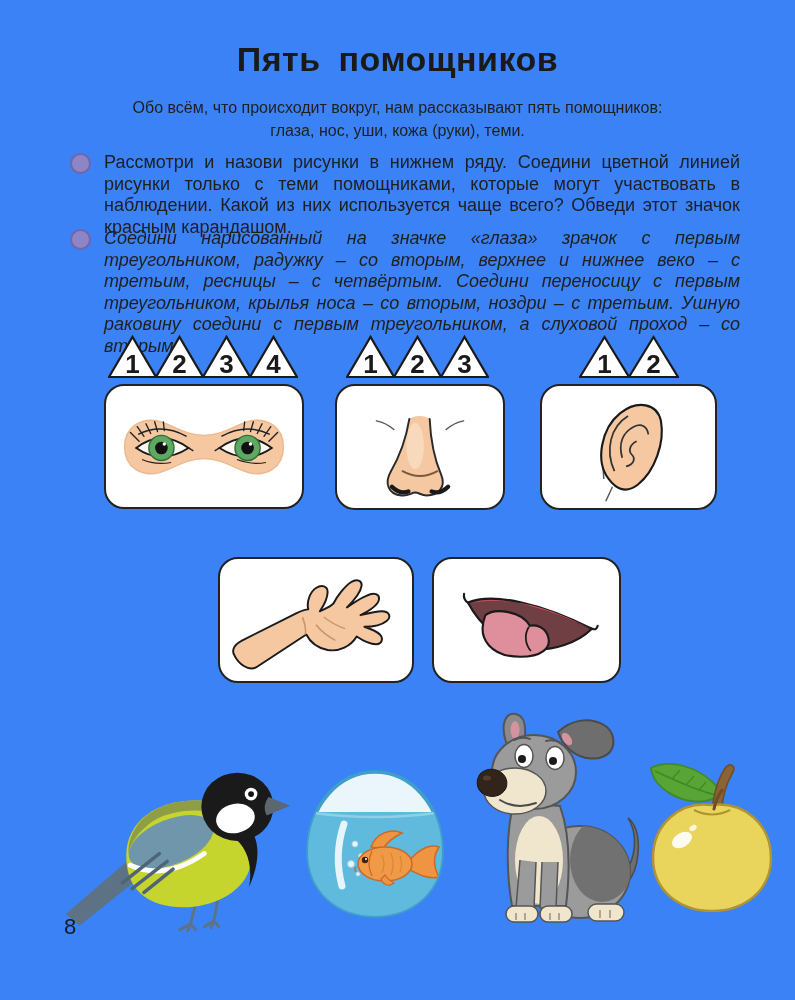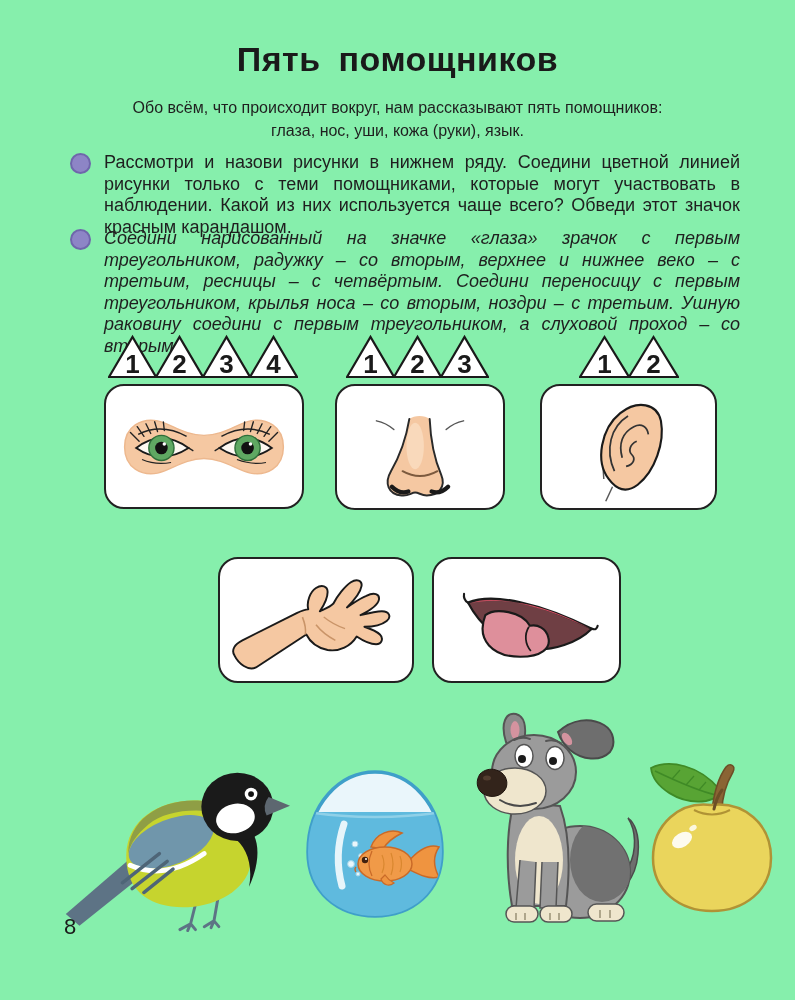--- a/index.html
+++ b/index.html
@@ -1,17 +1,17 @@
 <!DOCTYPE html>
 <html><head>
 <meta charset="utf-8">
 <style>
   html,body{margin:0;padding:0;background:#ffffff;}
   .page{
-    position:relative;width:795px;height:1000px;background:#86efac;overflow:hidden;
+    position:relative;width:795px;height:1000px;background:#3b82f6;overflow:hidden;
     font-family:"Liberation Sans","DejaVu Sans",sans-serif;color:#1f1f1f;
   }
   .title{
     position:absolute;left:0;top:40px;width:795px;text-align:center;
     font-size:34px;font-weight:700;letter-spacing:.5px;word-spacing:8px;color:#1a1a1a;
   }
   .intro{
     position:absolute;left:80px;top:96px;width:635px;text-align:center;
     font-size:16px;line-height:23px;font-weight:500;
   }
@@ -49,21 +49,21 @@
 </style>
 </head>
 <body>
 
 <div class="page">
 
   <div class="title">Пять помощников</div>
 
   <div class="intro">
     <div>Обо всём, что происходит вокруг, нам рассказывают пять помощников:</div>
-    <div>глаза, нос, уши, кожа (руки), язык.</div>
+    <div>глаза, нос, уши, кожа (руки), теми.</div>
   </div>
 
   <div class="task task-1">
     <span class="bullet"></span>
     <p class="task-text">Рассмотри и назови рисунки в нижнем ряду. Соедини цветной линией рисунки только с теми помощниками, которые могут участвовать в наблюдении. Какой из них используется чаще всего? Обведи этот значок красным карандашом.</p>
   </div>
 
   <div class="task task-2">
     <span class="bullet"></span>
     <p class="task-text">Соедини нарисованный на значке «глаза» зрачок с первым треугольником, радужку – со вторым, верхнее и нижнее веко – с третьим, ресницы – с четвёртым. Соедини переносицу с первым треугольником, крылья носа – со вторым, ноздри – с третьим. Ушную раковину соедини с первым треугольником, а слуховой проход – со вторым.</p>

